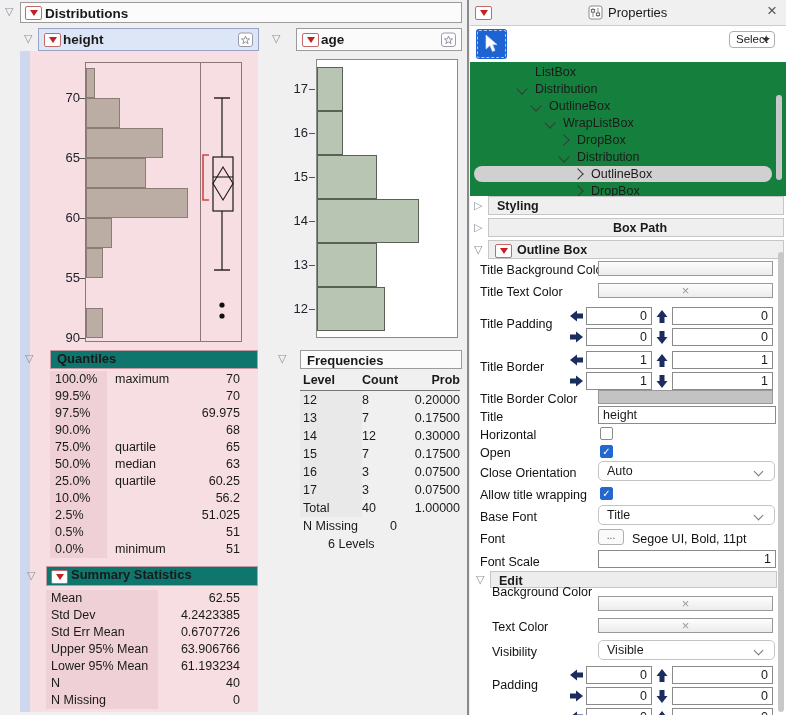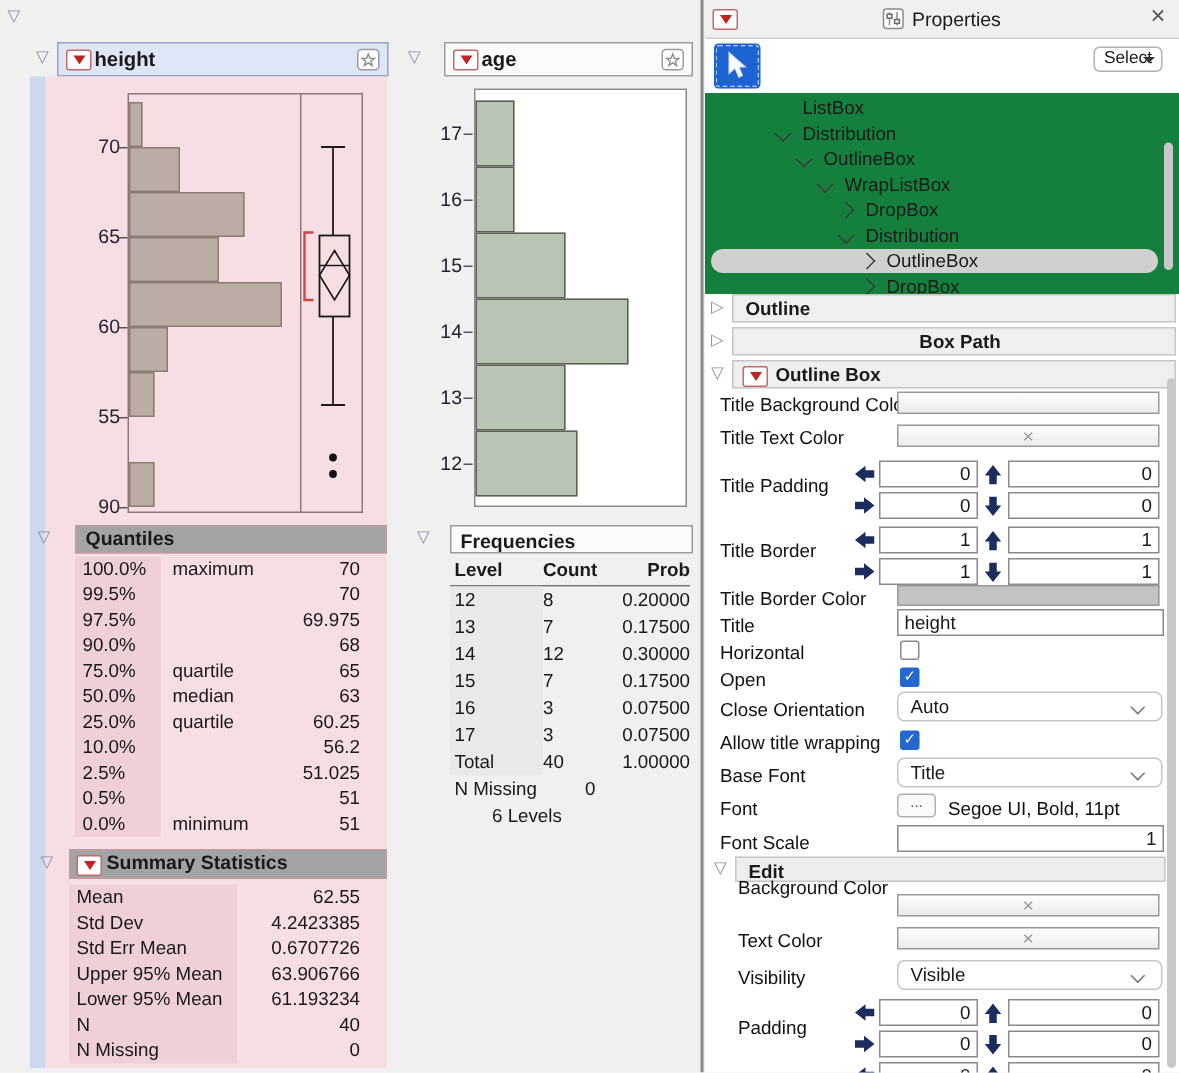--- a/index.html
+++ b/index.html
@@ -13,21 +13,21 @@
   .redtri i{display:block;width:0;height:0;border-left:4px solid transparent;border-right:4px solid transparent;border-top:6px solid #c42222;}
   
   .obar{position:absolute;border:1px solid #9b9b9b;background:#fbfbfb;box-sizing:border-box;}
   .obar .t{position:absolute;left:24px;top:3px;font-weight:bold;font-size:13.5px;}
   .pinbtn{position:absolute;width:18px;height:18px;}
   
   .tickl{position:absolute;text-align:right;font-size:13px;color:#22222e;}
   .tickm{position:absolute;height:1px;background:#555;}
   .hbar{position:absolute;background:#bcada4;border:1px solid #8b7d75;box-sizing:border-box;}
   .abar{position:absolute;background:#b8c5b3;border:1px solid #5b6057;box-sizing:border-box;}
-  .phdr{position:absolute;border:1px solid #bf9aa2;background:#a3a3a3;box-sizing:border-box;font-weight:bold;font-size:13px;padding:0 0 0 6px;}
+  .phdr{position:absolute;border:1px solid #bf9aa2;background:#0f766e;box-sizing:border-box;font-weight:bold;font-size:13px;padding:0 0 0 6px;}
   .whdr{position:absolute;border:1px solid #9b9b9b;background:#fbfbfb;box-sizing:border-box;font-weight:bold;font-size:13px;padding:2px 0 0 6px;}
   .trow-q{display:flex;height:17px;line-height:17px;}
   .qc1{width:57px;background:#eed0d6;padding-left:5px;box-sizing:border-box;}
   .qc2{width:58px;padding-left:8px;box-sizing:border-box;}
   .qc3{flex:1;text-align:right;}
   .trow-s{display:flex;height:17px;line-height:17px;}
   .sc1{width:112px;background:#eed0d6;padding-left:5px;box-sizing:border-box;}
   .sc2{flex:1;text-align:right;}
   .trow-f{display:flex;height:18px;line-height:18px;}
   .fc1{width:62px;padding-left:3px;box-sizing:border-box;}
@@ -55,20 +55,26 @@
   .sbar{position:absolute;width:6px;background:#c8c8c8;border-radius:3px;}
 </style>
 </head>
 <body>
 
 <div id="screen">
 
   <div class="abs" style="left:0;top:0;width:467px;height:715px;">
 
     <span class="disc" style="left:5px;top:6px;">▽</span>
+    <div class="obar" style="left:20px;top:2px;width:442px;height:21px;">
+      <span class="redtri" style="left:4px;top:3px;">
+          <i></i>
+        </span>
+      <span class="t">Distributions</span>
+    </div>
 
     <span class="disc" style="left:24px;top:33px;">▽</span>
     <div class="obar" style="left:38px;top:28px;width:221px;height:23px;background:#dde6f6;border-color:#99a4c4;">
       <span class="redtri" style="left:5px;top:4px;">
           <i></i>
         </span>
       <span class="t">height</span>
       <span class="pinbtn" style="right:3px;top:2px;">
         <svg width="18" height="18" viewBox="0 0 18 18">
             <rect x="1.5" y="2" width="14" height="13.5" rx="2.5" fill="#ffffff" stroke="#9a9aa6"></rect>
@@ -359,21 +365,21 @@
         <div class="tree-pill" style="top: 104px;"></div>
         <div class="cv right" style="left: 104px; top: 108px;"></div>
         <div class="tree-label" style="left: 121px; top: 104px;">OutlineBox</div>
         <div class="cv right" style="left: 104px; top: 125px;"></div>
         <div class="tree-label" style="left: 121px; top: 121px;">DropBox</div>
       </div>
     <div class="sbar" style="left:306px;top:95px;height:85px;"></div>
 
     <span class="disc" style="left:4px;top:200px;">▷</span>
     <div class="secbar" style="left:18px;top:196px;width:296px;height:19px;">
-      <span>Outline</span>
+      <span>Styling</span>
     </div>
     <span class="disc" style="left:4px;top:222px;">▷</span>
     <div class="secbar" style="left:18px;top:218px;width:296px;height:19px;text-align:center;">
       <span>Box Path</span>
     </div>
     <span class="disc" style="left:4px;top:244px;">▽</span>
     <div class="secbar" style="left:18px;top:240px;width:296px;height:19px;padding-left:28px;">
       <span class="redtri" style="left:6px;top:3px;">
           <i></i>
         </span>

